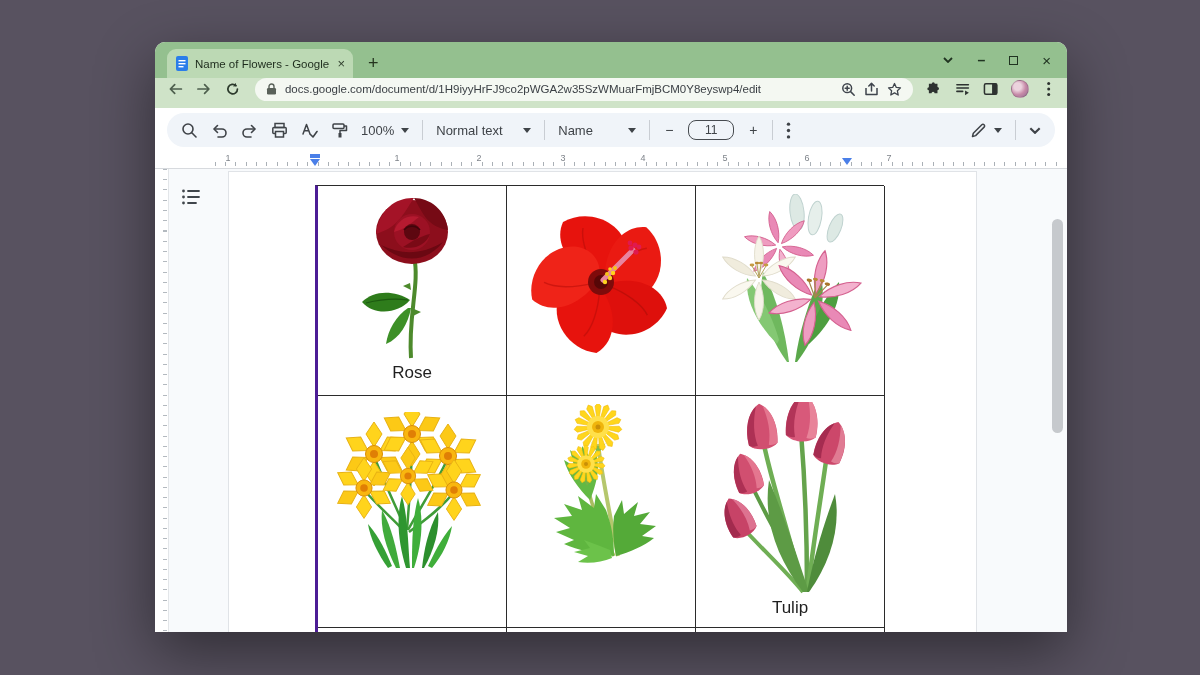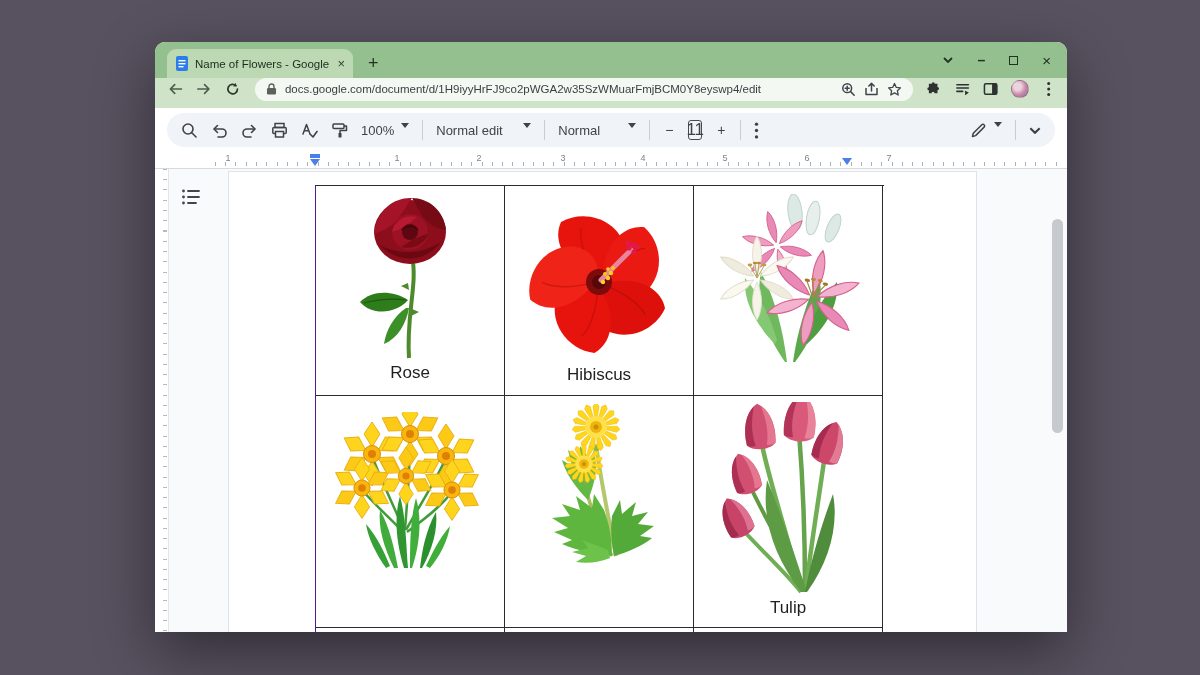--- a/index.html
+++ b/index.html
@@ -42,25 +42,25 @@
             background:radial-gradient(circle at 35% 35%, #ecd3de 0 25%, #c78aa8 55%, #8e6b90 100%);
             border:1px solid rgba(0,0,0,.15); }
 
   
   .docbar { height:44px; background:#ffffff; display:flex; align-items:center; padding:0 12px; }
   .tb-pill { flex:1; height:34px; background:#f0f4f9; border-radius:17px;
              display:flex; align-items:center; padding:0 14px; gap:13px;
              color:#3f4348; font-size:13px; }
   .tb-ic { width:17px; height:17px; display:flex; align-items:center; justify-content:center; }
   .tb-div { width:1px; height:20px; background:#c9cdd3; }
-  .dd { display:flex; align-items:flex-start; gap:7px; }
+  .dd { display:flex; align-items:center; gap:7px; }
   .dd-arrow { width:8px; height:5px; }
   .dd-arrow path { fill:#3f4348; }
-  .fontsize-box { width:14px; height:20px; border:1.4px solid #474b50; border-radius:3px;
-                  display:flex; align-items:center; justify-content:center; font-size:17px; }
+  .fontsize-box { width:46px; height:20px; border:1.4px solid #474b50; border-radius:8px;
+                  display:flex; align-items:center; justify-content:center; font-size:12px; }
   .pm { font-size:14px; width:12px; text-align:center; }
   .tb-right { margin-left:auto; display:flex; align-items:center; gap:13px; }
   .style-dd { width:95px; }
   .font-dd { width:78px; }
 
   
   .rulerrow { height:17px; background:#fff; position:relative; border-bottom:1px solid #d7dade; }
   .h-ticks { position:absolute; left:60px; right:8px; bottom:2px; height:4px;
              background:repeating-linear-gradient(to right,#aab0b6 0 1px,transparent 1px 10.25px); }
   .rnum { position:absolute; top:1px; font-size:9px; color:#7e838a; width:8px; text-align:center; }
@@ -79,21 +79,21 @@
              background-size:4px 100%; background-repeat:no-repeat; background-position:8px 0; }
   .outline-btn { position:absolute; left:25px; top:17px; width:22px; height:22px; }
   .page { position:absolute; left:73px; top:2px; width:749px; height:760px;
           background:#fff; border:1px solid #e0e3e7; }
   .scroll-thumb { position:absolute; right:4px; top:50px; width:11px; height:214px;
                   background:#c6c9cd; border-radius:6px; }
 
   
   .flower-table { position:absolute; left:86px; top:13px; width:569px;
                   display:grid; grid-template-columns:189px 189px 189px;
-                  border-top:1px solid #2b2b2b; border-left:1px solid #4c1d95; }
+                  border-top:1px solid #2b2b2b; border-left:3px solid #4c1d95; }
   .cell { position:relative; border-right:1px solid #2b2b2b; border-bottom:1px solid #2b2b2b;
           background:#fff; }
   .cell.r1 { height:210px; } .cell.r2 { height:232px; } .cell.r3 { height:40px; }
   .cell svg.flower { position:absolute; left:50%; transform:translateX(-50%); }
   .cell-label { position:absolute; left:0; right:0; text-align:center;
                 font-size:17px; color:#1f1f1f; }
 </style>
 </head>
 <body>
 
@@ -198,28 +198,28 @@
         <rect x="7.5" y="11" width="3" height="4.5" fill="#3f4348"></rect>
       </svg>
       <div class="dd">
         <span>100%</span>
         <svg class="dd-arrow" viewBox="0 0 8 5">
             <path d="M0 0 L8 0 L4 5 Z"></path>
           </svg>
       </div>
       <div class="tb-div"></div>
       <div class="dd style-dd">
-        <span style="flex:1">Normal edit</span>
+        <span style="flex:1">Normal text</span>
         <svg class="dd-arrow" viewBox="0 0 8 5">
             <path d="M0 0 L8 0 L4 5 Z"></path>
           </svg>
       </div>
       <div class="tb-div"></div>
       <div class="dd font-dd">
-        <span style="flex:1">Normal</span>
+        <span style="flex:1">Name</span>
         <svg class="dd-arrow" viewBox="0 0 8 5">
             <path d="M0 0 L8 0 L4 5 Z"></path>
           </svg>
       </div>
       <div class="tb-div"></div>
       <span class="pm">−</span>
       <span class="fontsize-box">11</span>
       <span class="pm">+</span>
       <div class="tb-div"></div>
       <svg class="tb-ic" style="width:5px" viewBox="0 0 4 16">
@@ -328,21 +328,20 @@
                 <circle cx="12" cy="-9" r="2.2" fill="#ffd31f"></circle>
               <circle cx="14" cy="-14" r="2" fill="#f6c414"></circle>
                 <circle cx="9" cy="-13" r="1.8" fill="#ffd31f"></circle>
               <circle cx="30" cy="-34" r="2.6" fill="#e0194f"></circle>
                 <circle cx="35" cy="-30" r="2.6" fill="#e0194f"></circle>
               <circle cx="34" cy="-37" r="2.6" fill="#e0194f"></circle>
                 <circle cx="29" cy="-39" r="2.4" fill="#e0194f"></circle>
               <circle cx="38" cy="-35" r="2.4" fill="#e0194f"></circle>
             </g>
           </svg>
-          <span class="cell-label" style="bottom:10px">Hibiscus</span>
         </div>
 
         <div class="cell r1">
           <svg class="flower" style="top:8px" width="146" height="170" viewBox="0 0 146 170">
             <path d="M70 168 C50 140 40 108 46 78 C60 104 68 136 72 168 Z" fill="#6fb85e"></path>
             <path d="M80 168 C100 142 110 112 104 82 C92 106 82 138 78 168 Z" fill="#5aa84a"></path>
             <path d="M60 150 C40 130 28 106 30 84 C44 100 56 124 62 146 Z" fill="#84c873"></path>
             <path d="M92 150 C112 132 124 110 122 88 C108 102 96 126 90 146 Z" fill="#4d9e3f"></path>
             <g transform="translate(80,18) rotate(-6)">
                 <ellipse rx="7" ry="18" fill="#dde9e4" stroke="#bfd2cf"></ellipse>

